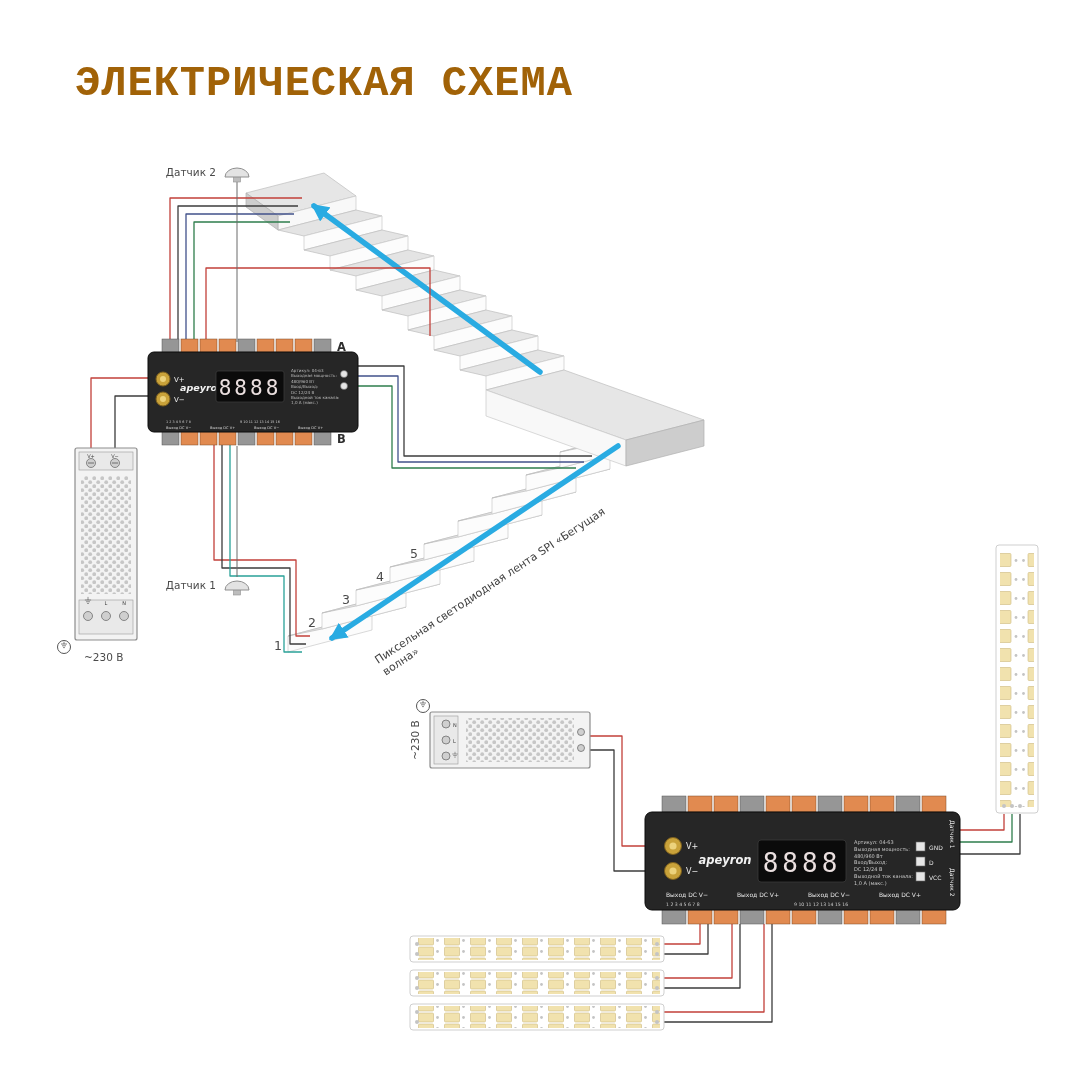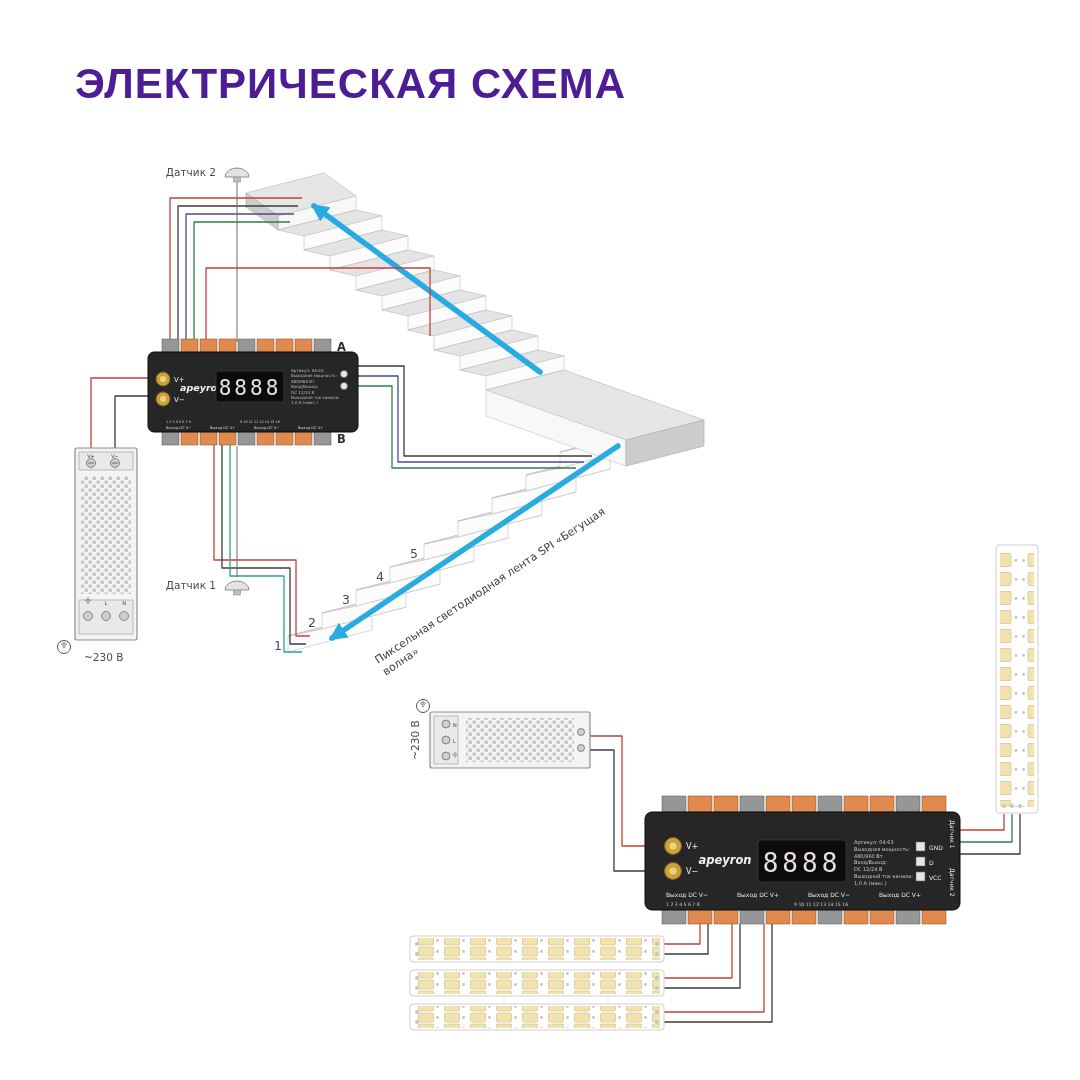--- a/index.html
+++ b/index.html
@@ -1,17 +1,17 @@
 <!DOCTYPE html>
 <html><head>
 <meta charset="utf-8">
 <style>
   body{margin:0;background:#ffffff}
   .canvas{position:relative;width:1080px;height:1080px;background:#fff;overflow:hidden;font-family:"DejaVu Sans",sans-serif}
-  .title{position:absolute;left:75px;top:60px;margin:0;font-size:42px;font-weight:bold;letter-spacing:1px;color:#4c1d95;font-family:Liberation Sans, sans-serif}
+  .title{position:absolute;left:75px;top:60px;margin:0;font-size:42px;font-weight:bold;letter-spacing:1px;color:#a16207;font-family:Liberation Mono, monospace}
   svg{position:absolute;left:0;top:0}
   svg text{font-family:"DejaVu Sans",sans-serif}
   .lbl{font-size:10.5px;fill:#4a4a4a}
   .stepnum{font-size:12.5px;fill:#4a4a4a}
   .cap{font-size:11px;fill:#3f3f3f}
   .ab{font-size:11.5px;font-weight:bold;fill:#2e2e2e}
   .tread{fill:#e4e4e4;stroke:#bdbdbd;stroke-width:.7}
   .riser{fill:#fcfcfc;stroke:#c9c9c9;stroke-width:.7}
   .topface{fill:#e6e6e6;stroke:#bdbdbd;stroke-width:.7}
   .frontface{fill:#f8f8f8;stroke:#c9c9c9;stroke-width:.7}

